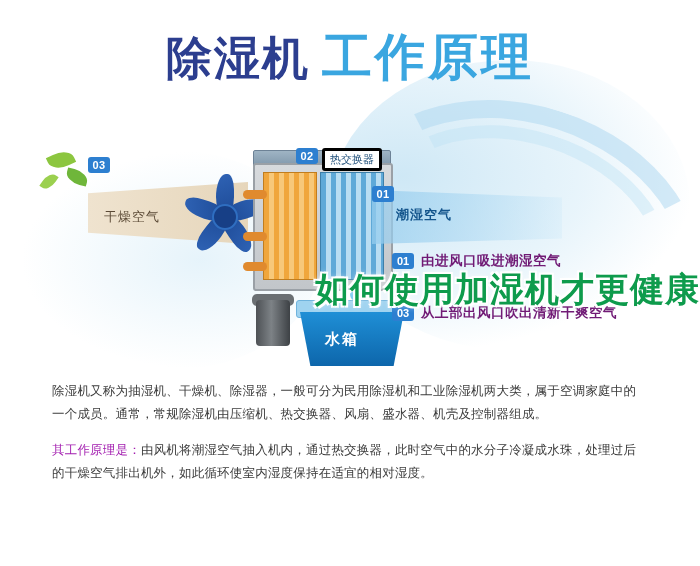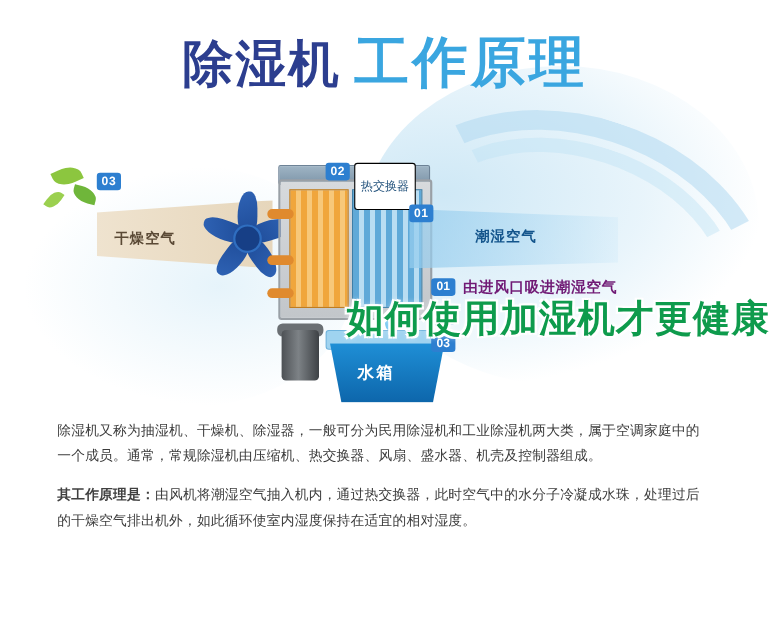--- a/index.html
+++ b/index.html
@@ -104,21 +104,21 @@
     height: 62px;
     background: linear-gradient(90deg, #efe3cf 0%, #e6d6bb 100%);
     clip-path: polygon(0% 18%, 100% 0%, 100% 100%, 0% 82%);
   }
   .dry-air-label {
     position: absolute;
     left: 104px;
     top: 208px;
     font-size: 13px;
     color: #5b4a36;
-    font-weight: bold;
+    font-weight: normal;
     letter-spacing: 1px;
   }
 
   
   .humid-stream {
     position: absolute;
     left: 372px;
     top: 190px;
     width: 190px;
     height: 54px;
@@ -126,21 +126,20 @@
     clip-path: polygon(0% 0%, 100% 14%, 100% 90%, 0% 100%);
   }
   .humid-label {
     position: absolute;
     left: 396px;
     top: 206px;
     font-size: 13px;
     color: #14558c;
     font-weight: bold;
     letter-spacing: 1px;
-    margin-left: 36px;
   }
 
   
   .fan-wrap {
     position: absolute;
     left: 176px;
     top: 168px;
     width: 96px;
     height: 96px;
   }
@@ -290,25 +289,25 @@
     color: #ffffff;
     font-size: 11px;
     font-weight: bold;
     text-align: center;
     line-height: 16px;
     letter-spacing: 0.5px;
   }
   .callout-box {
     position: absolute;
     background: #ffffff;
-    border: 1px solid #000000;
+    border: 3px solid #000000;
     border-radius: 3px;
     font-size: 11px;
     color: #23527c;
-    padding: 13px 5px;
+    padding: 1px 5px;
     white-space: nowrap;
   }
 
   
   .legend {
     position: absolute;
     left: 392px;
     top: 252px;
     width: 300px;
   }
@@ -374,22 +373,22 @@
   }
   .para {
     font-size: 12.5px;
     line-height: 23px;
     color: #3b3b3b;
     text-align: left;
     margin: 0 0 13px 0;
     letter-spacing: 0.2px;
   }
   .para .lead {
-    font-weight: bold;
-    color: #404040;
+    font-weight: normal;
+    color: #a21caf;
   }
 </style>
 </head>
 <body>
 
 <div id="page">
 
   <div id="illustration">
 
     <div class="swoosh-a"></div>
@@ -447,20 +446,21 @@
     <div class="legend">
       <div class="legend-row">
         <span class="badge-inline">01</span>
         <span class="legend-text">由进风口吸进潮湿空气</span>
       </div>
       <div class="legend-row">
         <span class="badge-inline">02</span>
       </div>
       <div class="legend-row">
         <span class="badge-inline">03</span>
+        <span class="legend-text">从上部出风口吹出清新干爽空气</span>
       </div>
     </div>
 
     <div class="banner">
       <span class="banner-text">如何使用加湿机才更健康</span>
     </div>
 
   </div>
 
   <div id="body-text">

